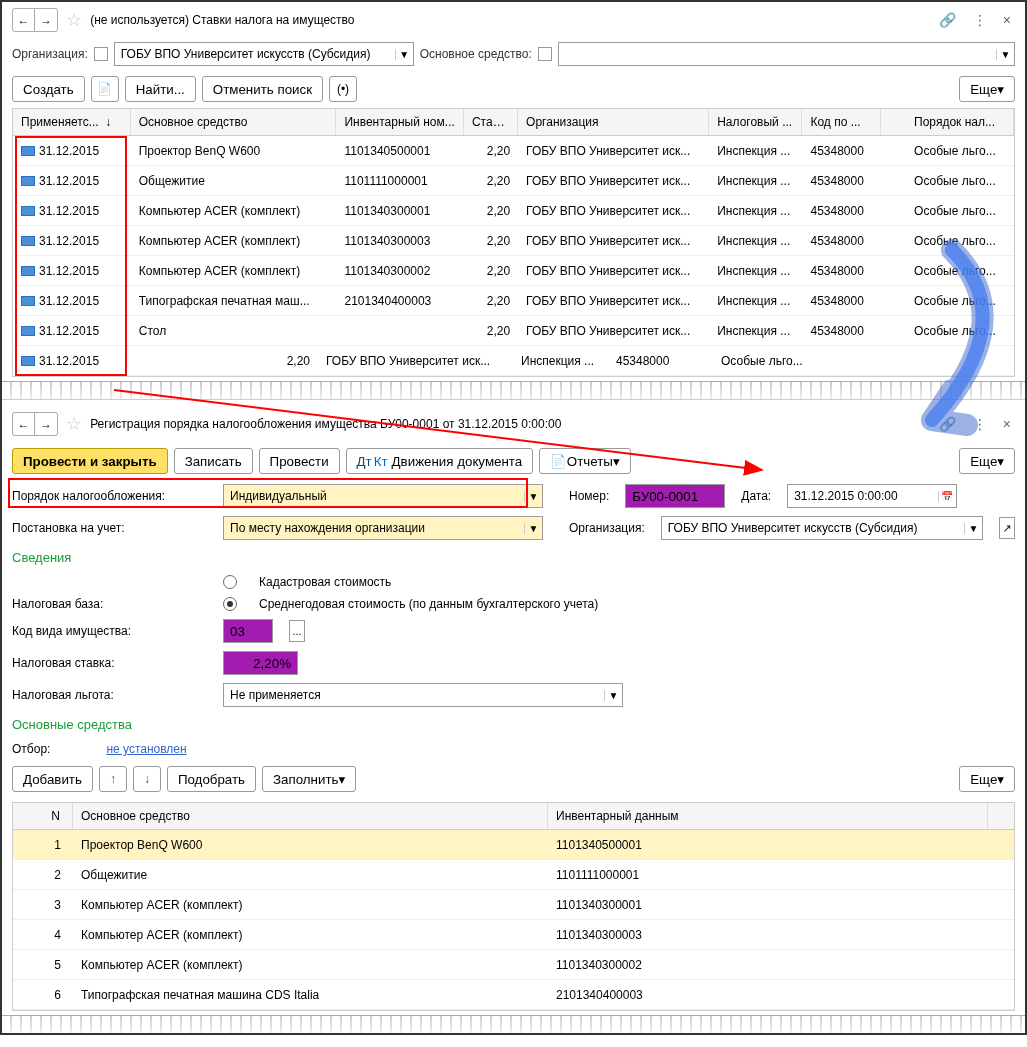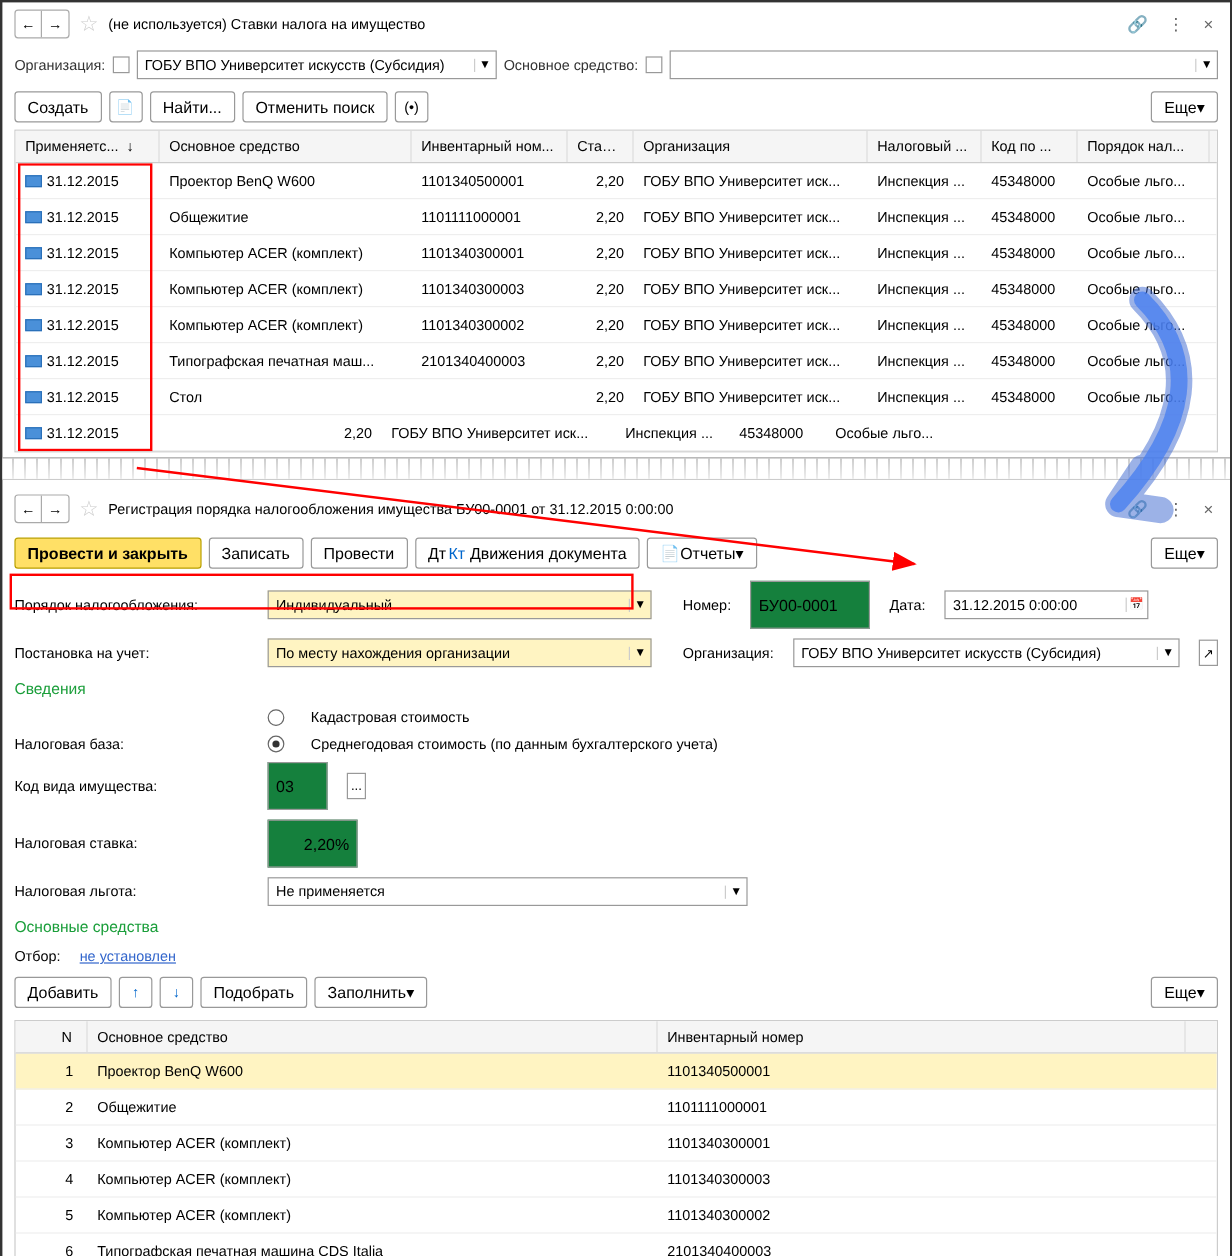--- a/index.html
+++ b/index.html
@@ -30,30 +30,30 @@
 .grid-row { display: flex; border-bottom: 1px solid #eee; height: 30px; align-items: center; }
 .gr-cell { padding: 4px 8px; overflow: hidden; white-space: nowrap; text-overflow: ellipsis; }
 .row-icon { width:14px; height:10px; display:inline-block; background:#4a90d9; border:1px solid #2a70b9; vertical-align:middle; margin-right:4px; }
 .highlight-box { position: absolute; border: 2px solid red; pointer-events: none; }
 .torn-edge { height: 18px; background: repeating-linear-gradient(90deg, #fff 0 8px, transparent 8px 10px), linear-gradient(#ccc,#eee); border-top:1px solid #aaa; position: relative; }
 .bottom-section { position: relative; padding-top: 6px; }
 .btn-yellow { background: #ffe066; border-color: #b9a000; font-weight: bold; }
 .section-label { color: #1a9e3a; font-size: 13px; padding: 6px 10px; }
 .form-row { display: flex; align-items: center; padding: 4px 10px; gap: 16px; }
 .form-label { width: 195px; }
-.input-box { border: 1px solid #999; padding: 3px 6px; height: 40px; background: #15803d; }
+.input-box { border: 1px solid #999; padding: 3px 6px; height: 24px; background: #a21caf; }
 .input-yellow { background: #fff4c2; }
 .radio { width:14px; height:14px; border: 1px solid #666; border-radius:50%; display:inline-flex;align-items:center;justify-content:center; margin-right:6px; }
 .radio.checked::after{content:'';width:6px;height:6px;background:#333;border-radius:50%;}
-.link { color: #3366cc; text-decoration: underline; cursor: pointer; }
+.link { color: #3366cc; text-decoration: underline; cursor: pointer; margin-left: 40px; }
 .bottom-grid { border:1px solid #ccc; margin: 4px 10px; }
 .bottom-grid-body { max-height: 180px; overflow: hidden; }
 .row-selected { background: #fff4c2; }
 .arrow-annotation { position: absolute; pointer-events: none; z-index:100;}
-.c1{width:120px;} .c2{width:210px;} .c3{width:130px;} .c4{width:55px;text-align:right;} .c5{width:195px;} .c6{width:95px;} .c7{width:80px;} .c8{width:110px;}
+.c1{width:120px;} .c2{width:210px;} .c3{width:130px;} .c4{width:55px;text-align:right;} .c5{width:195px;} .c6{width:95px;} .c7{width:80px;} .c8{width:110px;margin-left:25px;}
 .b1{width:60px;text-align:right;padding-right:12px;} .b2{width:475px;} .b3{width:440px;}
 .combo-ext{width:16px;height:22px;display:inline-flex;align-items:center;justify-content:center;border:1px solid #999;font-size:11px;cursor:pointer;}
 </style>
 </head>
 <body>
 
 <div class="top-section">
   <div class="title-bar">
     <div class="nav-btns">
       <div class="nav-btn">←</div>
@@ -215,21 +215,21 @@
       <span class="win-ctrl">⋮</span>
       <span class="win-ctrl">×</span>
     </div>
   </div>
 
   <div class="toolbar">
     <button class="btn btn-yellow">Провести и закрыть</button>
     <button class="btn">Записать</button>
     <button class="btn">Провести</button>
     <button class="btn">
-        <span style="color:#000000;margin-right:2px">Дт</span>
+        <span style="color:#0c4a6e;margin-right:2px">Дт</span>
         <span style="color:#06c;margin-right:4px">Кт</span>
         <span>Движения документа</span>
       </button>
     <button class="btn">📄 <span>Отчеты</span> ▾</button>
     <div class="spacer"></div>
     <button class="btn"><span>Еще</span> ▾</button>
   </div>
 
   <div class="form-row" style="position:relative">
     <div class="highlight-box" style="left:6px; top:-2px; width:520px; height:30px;"></div>
@@ -306,21 +306,21 @@
     <button class="btn">Подобрать</button>
     <button class="btn"><span>Заполнить</span> ▾</button>
     <div class="spacer"></div>
     <button class="btn"><span>Еще</span> ▾</button>
   </div>
 
   <div class="bottom-grid">
     <div class="grid-header">
       <div class="gh-cell b1">N</div>
       <div class="gh-cell b2">Основное средство</div>
-      <div class="gh-cell b3">Инвентарный номер</div>
+      <div class="gh-cell b3">Инвентарный данным</div>
     </div>
     <div class="bottom-grid-body" id="bottom-grid-body">
         <div class="grid-row row-selected">
           <div class="gr-cell b1">1</div>
           <div class="gr-cell b2">Проектор BenQ W600</div>
           <div class="gr-cell b3">1101340500001</div>
         </div>
         <div class="grid-row">
           <div class="gr-cell b1">2</div>
           <div class="gr-cell b2">Общежитие</div>

